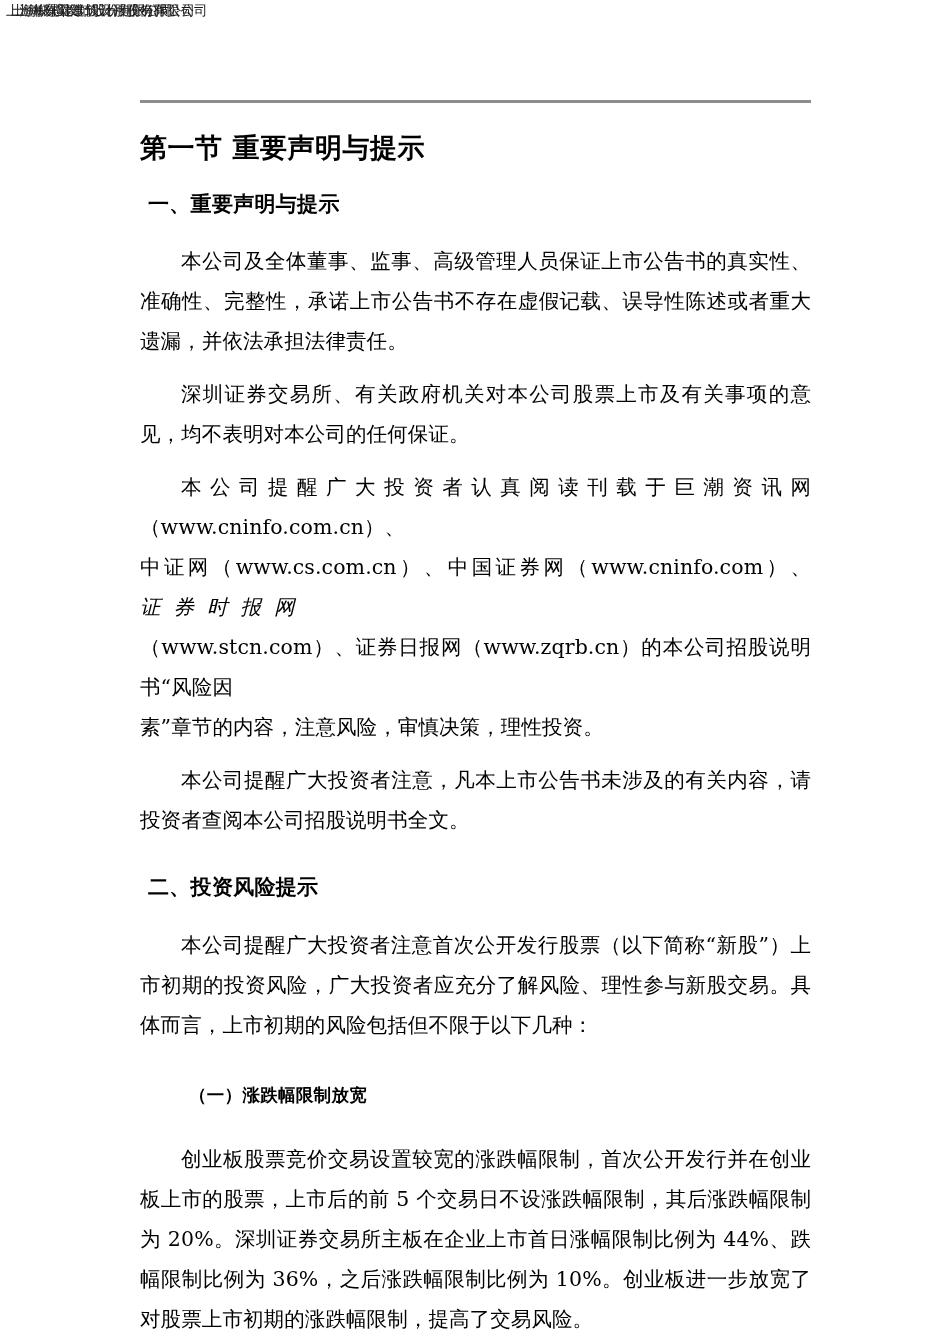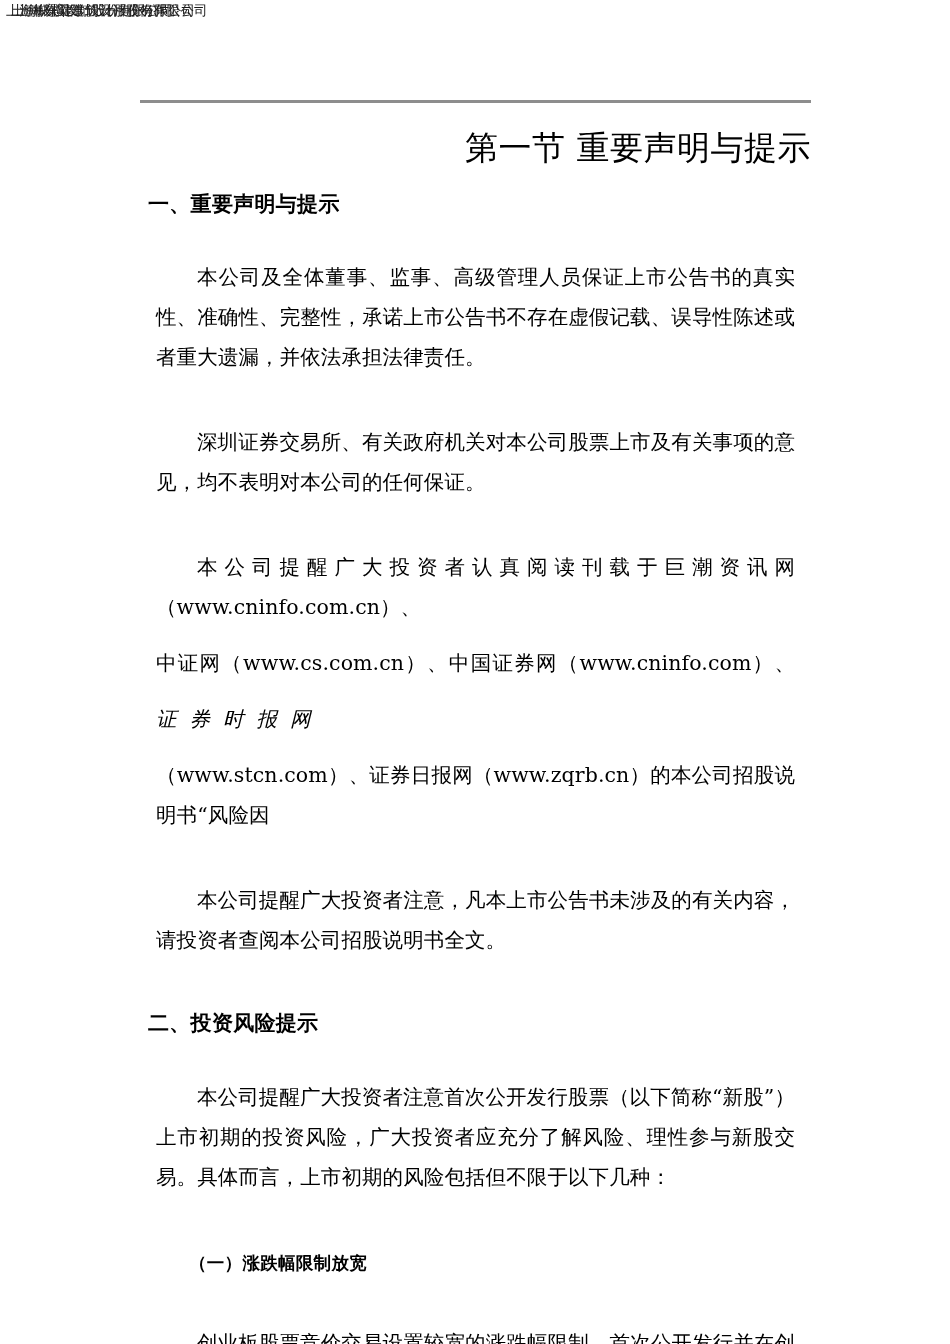--- a/index.html
+++ b/index.html
@@ -54,23 +54,23 @@
   
   .content {
     position: absolute;
     top: 122px;
     left: 140px;
     width: 671px;
   }
 
   h1.doc-title {
     font-family: "DejaVu Sans", "Liberation Sans", sans-serif;
-    font-size: 33px;
-    font-weight: normal;
-    text-align: right;
+    font-size: 27px;
+    font-weight: bold;
+    text-align: left;
     margin: 0 0 0 0;
     padding: 9px 0 0 0;
     letter-spacing: 0.5px;
     line-height: 34px;
   }
 
   h2.sec-head {
     font-family: "DejaVu Sans", "Liberation Sans", sans-serif;
     font-size: 21px;
     font-weight: bold;
@@ -87,21 +87,21 @@
     margin: 17px;
     padding: 0 0 0 32px;
     line-height: 26px;
     letter-spacing: 0.3px;
   }
 
   p.body {
     font-family: "DejaVu Serif", "Liberation Serif", serif;
     font-size: 20.5px;
     line-height: 40px;
-    margin: 16px;
+    margin: 0;
     padding: 0;
     text-align: justify;
     text-justify: inter-ideograph;
     letter-spacing: 0.1px;
   }
   p.body.indent { text-indent: 2em; }
   p.body.noindent { text-indent: 0; }
 
   
   .gap-title-to-h2 { height: 16px; }
@@ -152,20 +152,21 @@
 
   <p class="body indent">深圳证券交易所、有关政府机关对本公司股票上市及有关事项的意见，均不表明对本公司的任何保证。</p>
 
   <div class="gap-p"></div>
 
   <div>
     <p class="body noindent" style="text-indent:2em;">本公司提醒广大投资者认真阅读刊载于巨潮资讯网（www.cninfo.com.cn）、</p>
     <p class="body noindent stretch-line">中证网（www.cs.com.cn）、中国证券网（www.cninfo.com）、</p>
     <p class="body noindent stretch-line partial" style="letter-spacing:13px;font-style:italic;">证券时报网</p>
     <p class="body noindent">（www.stcn.com）、证券日报网（www.zqrb.cn）的本公司招股说明书“风险因</p>
+    <p class="body noindent">素”章节的内容，注意风险，审慎决策，理性投资。</p>
   </div>
 
   <div class="gap-p"></div>
 
   <p class="body indent">本公司提醒广大投资者注意，凡本上市公告书未涉及的有关内容，请投资者查阅本公司招股说明书全文。</p>
 
   <div class="gap-p-to-h2"></div>
 
   <h2 class="sec-head">二、投资风险提示</h2>
 

